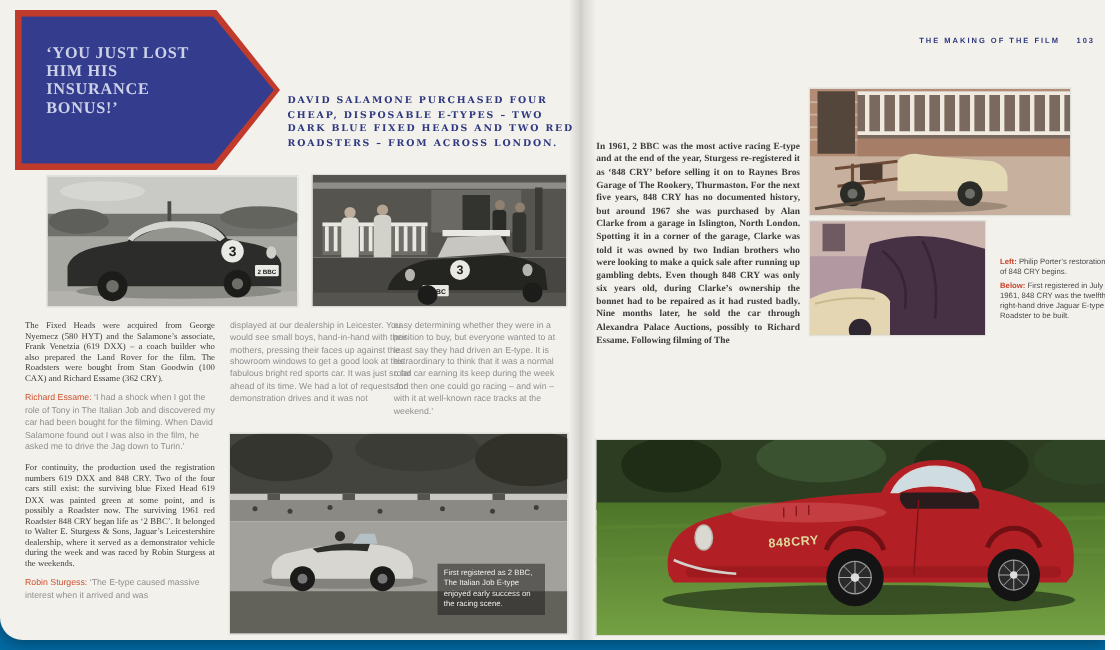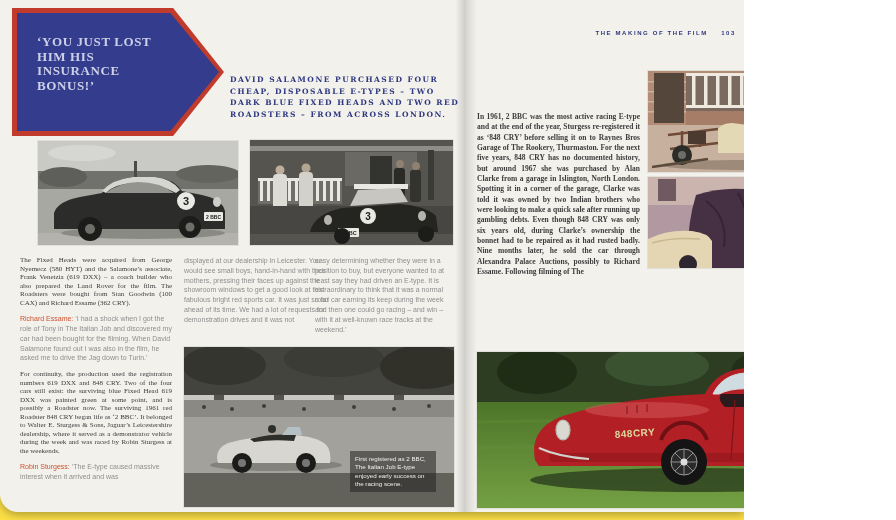--- a/index.html
+++ b/index.html
@@ -1,19 +1,19 @@
 <!DOCTYPE html>
 <html style="--navy: #2f3880; --brandred: #c13b2c; --pagebg: #f2f1ec; --bodytext: #3c3c3c; --quotegrey: #8f8f8f;"><head>
 <meta charset="utf-8">
 <style>
   :root{
     --navy:#2f3880; --brandred:#c13b2c; --pagebg:#f2f1ec; --bodytext:#3c3c3c; --quotegrey:#8f8f8f;
   }
   html,body{margin:0;padding:0;background:#ffffff;}
-  #stage{position:relative;width:744px;height:520px;background:#fde047;overflow:hidden;
+  #stage{position:relative;width:884px;height:520px;background:#0369a1;overflow:hidden;
          font-family:"Liberation Serif", serif;}
   #spread{position:absolute;left:0;top:0;right:0;bottom:8px;background:var(--pagebg);
           border-radius:0 0 0 18px;box-shadow:0 3px 10px rgba(0,0,0,.3);}
   .abs{position:absolute;}
   
   .qbox-outer{left:12px;top:8px;width:212px;height:128px;background:var(--brandred);
     clip-path:polygon(0 0,76% 0,100% 50%,76% 100%,0 100%);}
   .qbox-inner{position:absolute;left:5px;top:5px;right:5px;bottom:5px;background:#343c8d;
     clip-path:polygon(0 0,76% 0,100% 50%,76% 100%,0 100%);}
   .qtext{position:absolute;left:20px;top:22px;width:118px;

